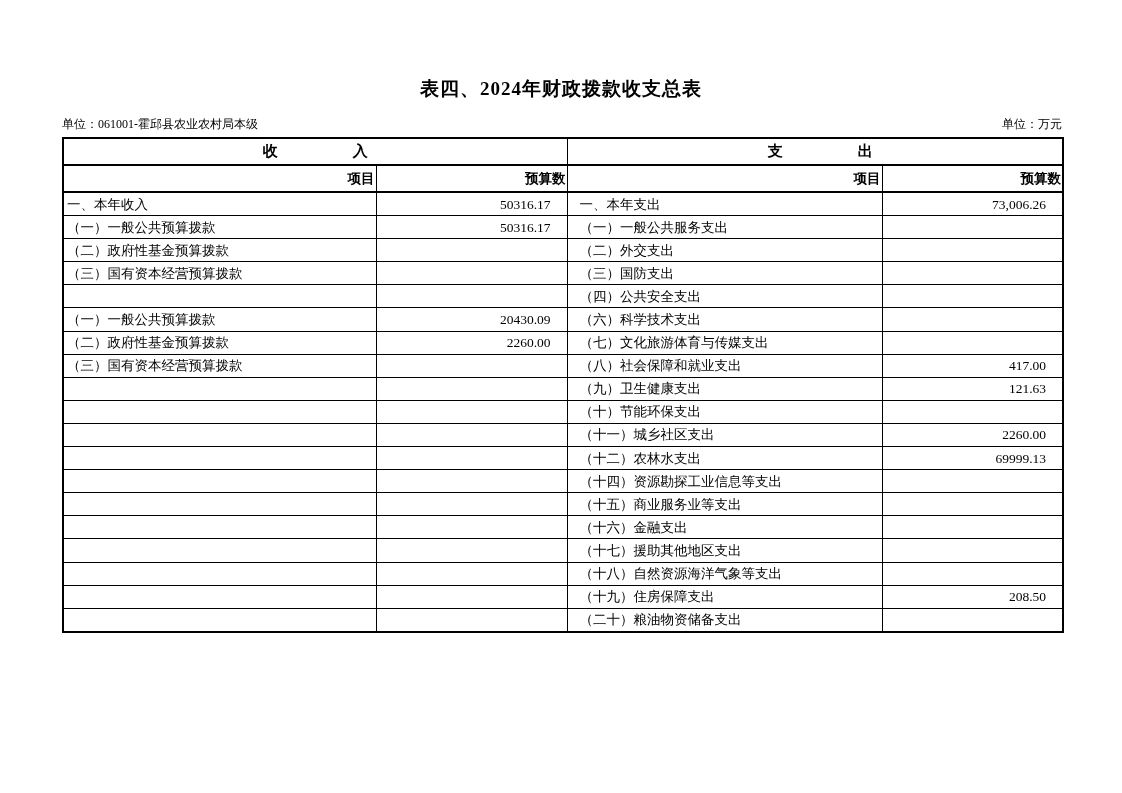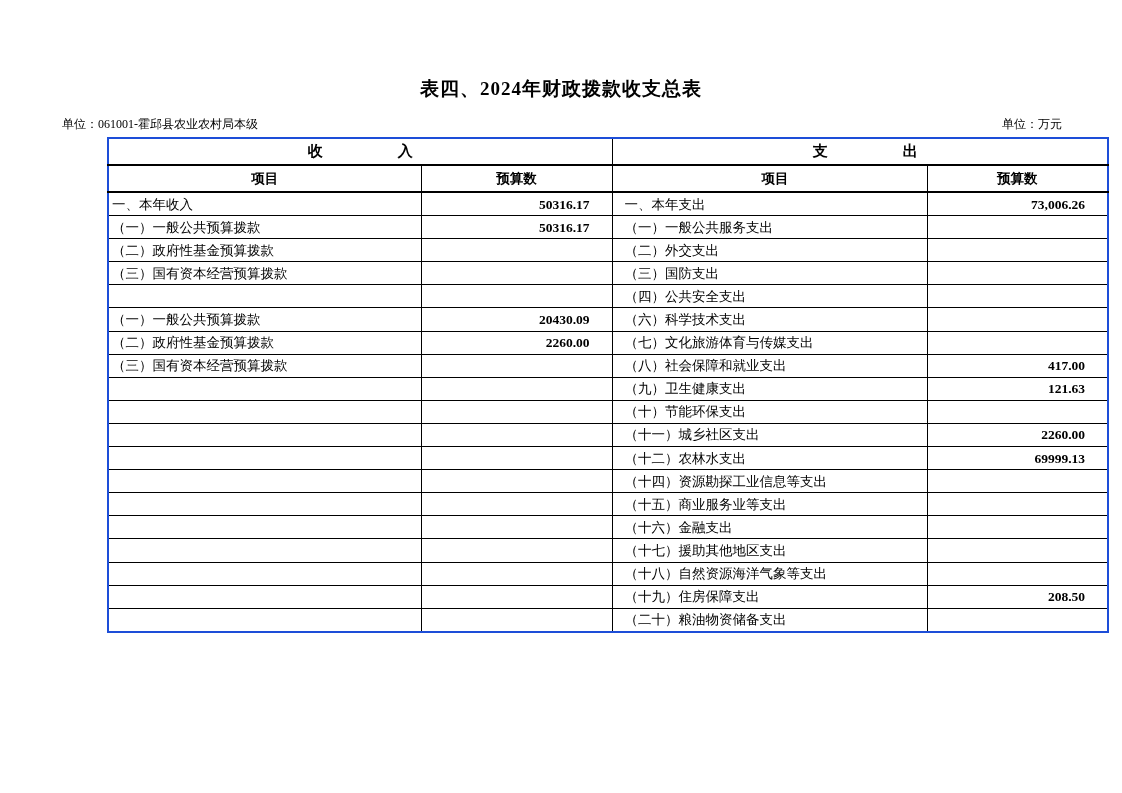--- a/index.html
+++ b/index.html
@@ -20,46 +20,45 @@
   .unit-row{
     position:absolute;top:116px;left:62px;width:1000px;
     display:flex;justify-content:space-between;
     font-size:12px;line-height:17px;
   }
   table.budget{
     position:absolute;top:137px;left:62px;
     width:1000px;
     border-collapse:collapse;
     table-layout:fixed;
-    border:2px solid #1d4ed8;
-    margin-left:45px;
+    border:2px solid #000000;
   }
   table.budget td{
     border:1px solid #000;
     overflow:hidden;
     white-space:nowrap;
     vertical-align:middle;
     font-size:13.5px;
     line-height:15px;
   }
   tr.hrow1 td{
     height:23px;
     font-size:15px;font-weight:bold;
     text-align:center;
     border-bottom:2px solid #000;
   }
   tr.hrow2 td{
     height:23px;
     font-size:13.5px;font-weight:bold;
-    text-align:center;
+    text-align:right;
     border-bottom:2px solid #000;
   }
   tr.drow td{height:22.1px;}
   td.item{text-align:left;padding:0 3px;}
-  td.num{text-align:right;padding:0 22px;font-size:13px;font-weight:bold;}
+  td.num{text-align:right;padding:0 16px;font-size:13px;}
   td.mid{border-left:2px solid #000;padding-left:12px;}
 </style>
 </head>
 <body>
 
 <div class="page">
 
   <div class="title">表四、2024年财政拨款收支总表</div>
 
   <div class="unit-row">

